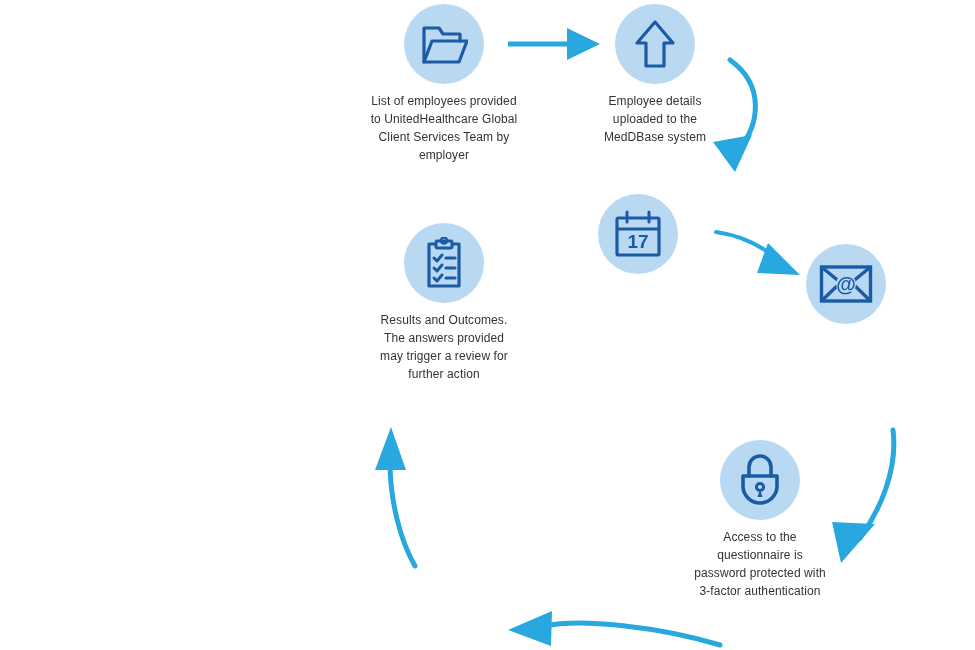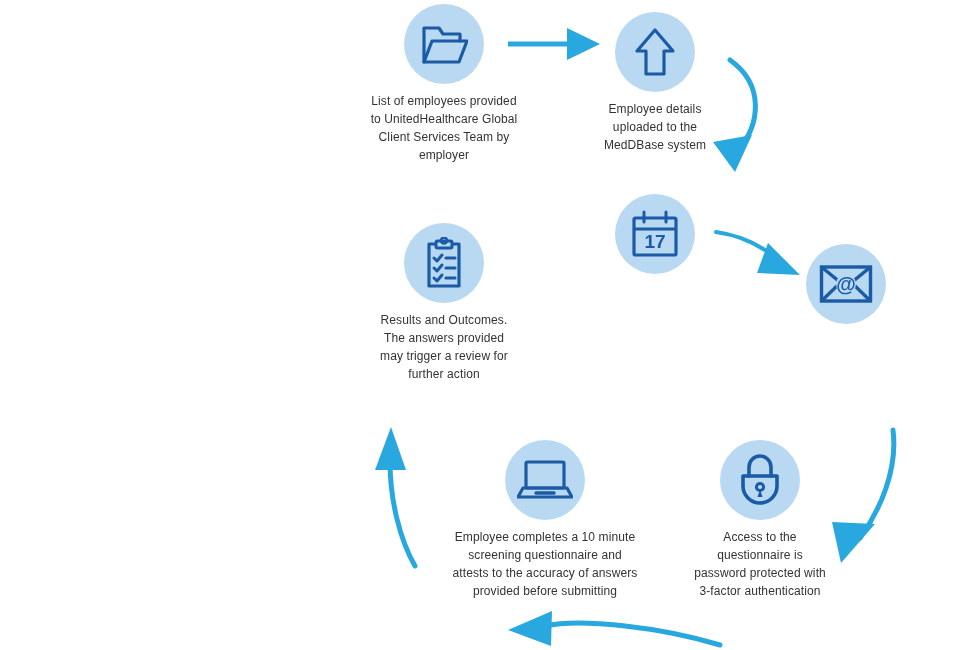--- a/index.html
+++ b/index.html
@@ -93,32 +93,32 @@
         <path d="M4 40 L4 6 L19 6 L23 12 L40 12 L40 19" fill="none" stroke="#1b5ba6" stroke-width="3.2" stroke-linejoin="round" stroke-linecap="round"></path>
         <path d="M4 40 L12 19 L47 19 L39 40 Z" fill="none" stroke="#1b5ba6" stroke-width="3.2" stroke-linejoin="round" stroke-linecap="round"></path>
       </svg>
     </div>
     <div class="node-label">List of employees provided
 to UnitedHealthcare Global
 Client Services Team by
 employer</div>
   </div>
 
-  <div class="node" style="left:575px; top:12px; width:160px;">
+  <div class="node" style="left:575px; top:4px; width:160px;">
     <div class="circle" style="width:80px; height:80px;">
       <svg width="42" height="50" viewBox="0 0 42 50">
         <path d="M21 3 L39 24 L30 24 L30 47 L12 47 L12 24 L3 24 Z" fill="none" stroke="#1b5ba6" stroke-width="3.2" stroke-linejoin="round" stroke-linecap="round"></path>
       </svg>
     </div>
     <div class="node-label">Employee details
 uploaded to the
 MedDBase system</div>
   </div>
 
-  <div class="node" style="left:575px; top:194px; width:160px;justify-content:center;">
+  <div class="node" style="left:558px; top:194px; width:160px;justify-content:center;">
     <div class="circle" style="width:80px; height:80px;">
       <svg width="50" height="48" viewBox="0 0 50 48">
         <line x1="14" y1="2" x2="14" y2="12" stroke="#1b5ba6" stroke-width="3" stroke-linecap="round"></line>
         <line x1="36" y1="2" x2="36" y2="12" stroke="#1b5ba6" stroke-width="3" stroke-linecap="round"></line>
         <rect x="4" y="8" width="42" height="37" rx="1.5" fill="none" stroke="#1b5ba6" stroke-width="3.2"></rect>
         <line x1="4" y1="19" x2="46" y2="19" stroke="#1b5ba6" stroke-width="3.2"></line>
         <text x="25" y="38" text-anchor="middle" font-family="Liberation Sans, sans-serif" font-size="19" font-weight="bold" fill="#1b5ba6">17</text>
       </svg>
     </div>
   </div>
@@ -144,33 +144,20 @@
         <circle cx="22" cy="33" r="3.6" fill="none" stroke="#1b5ba6" stroke-width="3"></circle>
         <path d="M22 35 L19.5 43 L24.5 43 Z" fill="#1b5ba6"></path>
       </svg>
     </div>
     <div class="node-label">Access to the
 questionnaire is
 password protected with
 3-factor authentication</div>
   </div>
 
-  <div class="node" style="left:425px; top:440px; width:240px;">
-    <div class="circle" style="width:80px; height:80px;">
-      <svg width="56" height="42" viewBox="0 0 56 42">
-        <rect x="9" y="3" width="38" height="26" rx="1.5" fill="none" stroke="#1b5ba6" stroke-width="3.2"></rect>
-        <path d="M6 29 L50 29 L55 38 L1 38 Z" fill="none" stroke="#1b5ba6" stroke-width="3.2" stroke-linejoin="round"></path>
-        <line x1="19" y1="34" x2="37" y2="34" stroke="#1b5ba6" stroke-width="3.4" stroke-linecap="round"></line>
-      </svg>
-    </div>
-    <div class="node-label">Employee completes a 10 minute
-screening questionnaire and
-attests to  the accuracy of answers
-provided before submitting</div>
-  </div>
 
   <div class="node" style="left:364px; top:223px; width:160px;">
     <div class="circle" style="width:80px; height:80px;">
       <svg width="44" height="52" viewBox="0 0 44 52">
         <path d="M15 7 L7 7 L7 49 L37 49 L37 7 L29 7" fill="none" stroke="#1b5ba6" stroke-width="3.2" stroke-linejoin="round"></path>
         <rect x="14" y="4" width="16" height="7" rx="1.5" fill="none" stroke="#1b5ba6" stroke-width="3"></rect>
         <circle cx="22" cy="3.5" r="3" fill="none" stroke="#1b5ba6" stroke-width="2.6"></circle>
         <path d="M12 21 L15 24 L20 18" fill="none" stroke="#1b5ba6" stroke-width="3" stroke-linecap="round" stroke-linejoin="round"></path>
         <path d="M12 31 L15 34 L20 28" fill="none" stroke="#1b5ba6" stroke-width="3" stroke-linecap="round" stroke-linejoin="round"></path>
         <path d="M12 41 L15 44 L20 38" fill="none" stroke="#1b5ba6" stroke-width="3" stroke-linecap="round" stroke-linejoin="round"></path>

